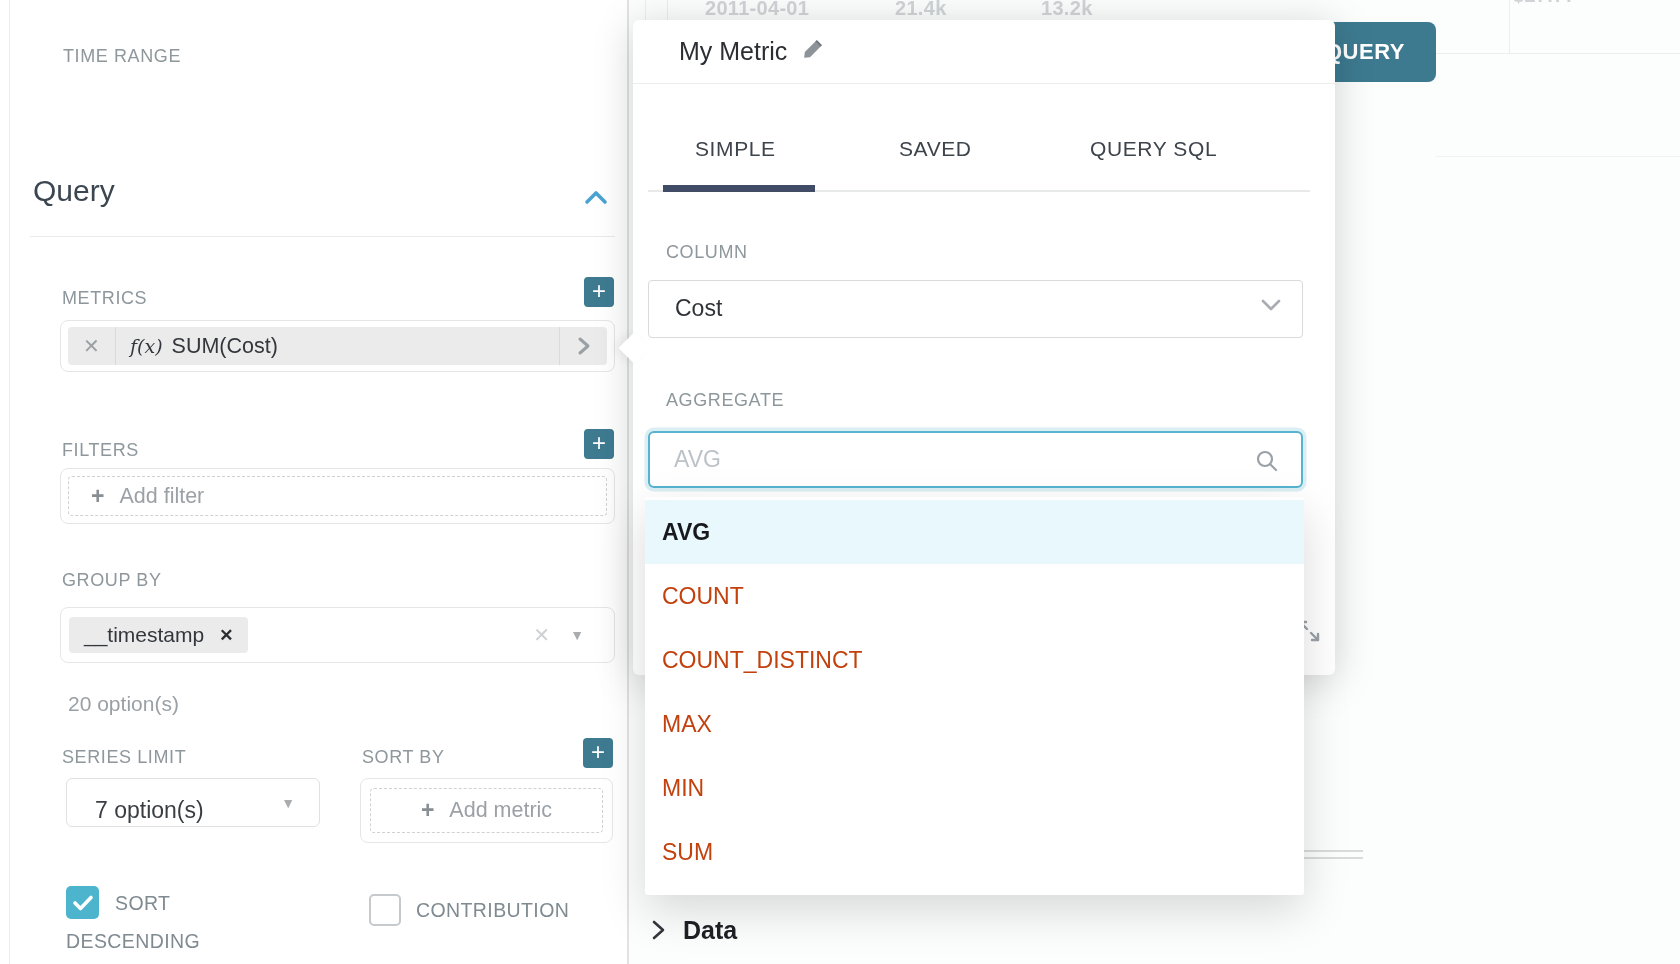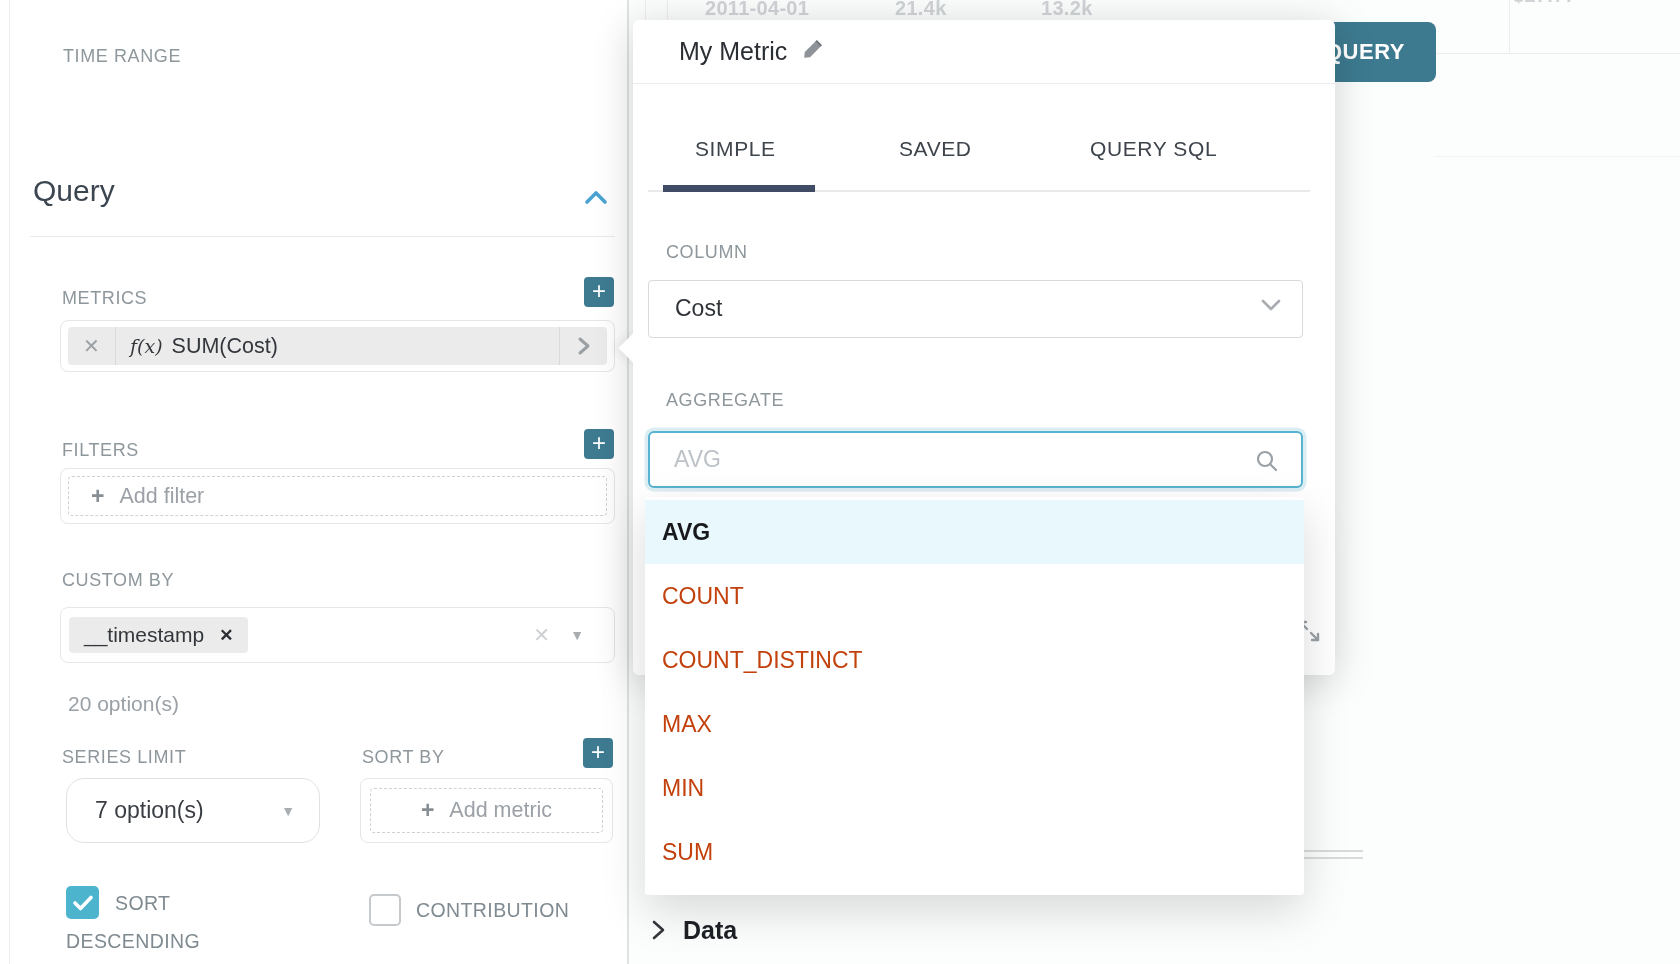--- a/index.html
+++ b/index.html
@@ -48,21 +48,21 @@
   .filter-box .dashed-inner { padding-left:22px; }
   .plus-glyph { color:#878e94; font-size:23px; font-weight:700; }
 
   .groupby-box { top:607px; height:56px; }
   .gb-tag { position:absolute; left:8px; top:9px; height:36px; background:#ebebeb; border-radius:4px; display:flex; align-items:center; gap:15px; padding:0 15px; font-size:21px; color:#33373c; }
   .gb-tag .tag-x { font-weight:700; font-size:17px; color:#2b2f33; cursor:pointer; }
   .gb-clear { position:absolute; right:64px; top:0; height:100%; display:flex; align-items:center; color:#cdd1d3; font-size:20px; cursor:pointer; }
   .caret-down { position:absolute; right:30px; top:0; height:100%; display:flex; align-items:center; color:#a9adb0; font-size:14px; cursor:pointer; }
   .gb-hint { position:absolute; left:68px; top:692px; font-size:21px; color:#9aa1a6; z-index:1; }
 
-  .sl-select { position:absolute; left:66px; top:778px; width:254px; height:65px; border:1.5px solid #e0e1e2; border-radius:18px; background:#fff; z-index:1; }
+  .sl-select { position:absolute; left:66px; top:778px; width:254px; height:49px; border:1.5px solid #e0e1e2; border-radius:6px; background:#fff; z-index:1; }
   .sl-select .sl-value { position:absolute; left:28px; top:0; line-height:62px; font-size:23px; color:#3a3e43; }
   .sortby-box { position:absolute; left:360px; top:778px; width:253px; height:65px; border:1.5px solid #e5e6e7; border-radius:8px; background:#fff; padding:9px; z-index:1; }
   .sortby-box .dashed-inner { justify-content:center; }
 
   .checkrow { position:absolute; z-index:1; }
   .sortdesc { left:66px; top:884px; width:212px; font-size:19.5px; color:#7f8a91; letter-spacing:0.4px; line-height:38px; }
   .checkbox-on { float:left; width:33px; height:33px; background:#4db4ce; border-radius:5px; margin-right:16px; margin-top:2px; display:flex; align-items:center; justify-content:center; cursor:pointer; }
   .contribution { left:369px; top:894px; display:flex; align-items:center; gap:15px; font-size:19.5px; color:#7f8a91; letter-spacing:0.4px; }
   .checkbox-off { width:32px; height:32px; background:#fff; border:2.5px solid #c6cacc; border-radius:5px; cursor:pointer; }
 
@@ -159,21 +159,21 @@
 
   <div class="sec-label" style="left:62px; top:440px;">FILTERS</div>
   <div class="plus-btn" style="left:584px; top:429px;">+</div>
   <div class="ctl-box filter-box">
     <div class="dashed-inner">
       <span class="plus-glyph">+</span>
       <span>Add filter</span>
     </div>
   </div>
 
-  <div class="sec-label" style="left:62px; top:570px;">CUSTOM BY</div>
+  <div class="sec-label" style="left:62px; top:570px;">GROUP BY</div>
   <div class="ctl-box groupby-box">
     <div class="gb-tag">
       <span>__timestamp</span>
       <span class="tag-x">✕</span>
     </div>
     <div class="gb-clear">✕</div>
     <div class="caret-down">▼</div>
   </div>
   <div class="gb-hint">20 option(s)</div>
 

